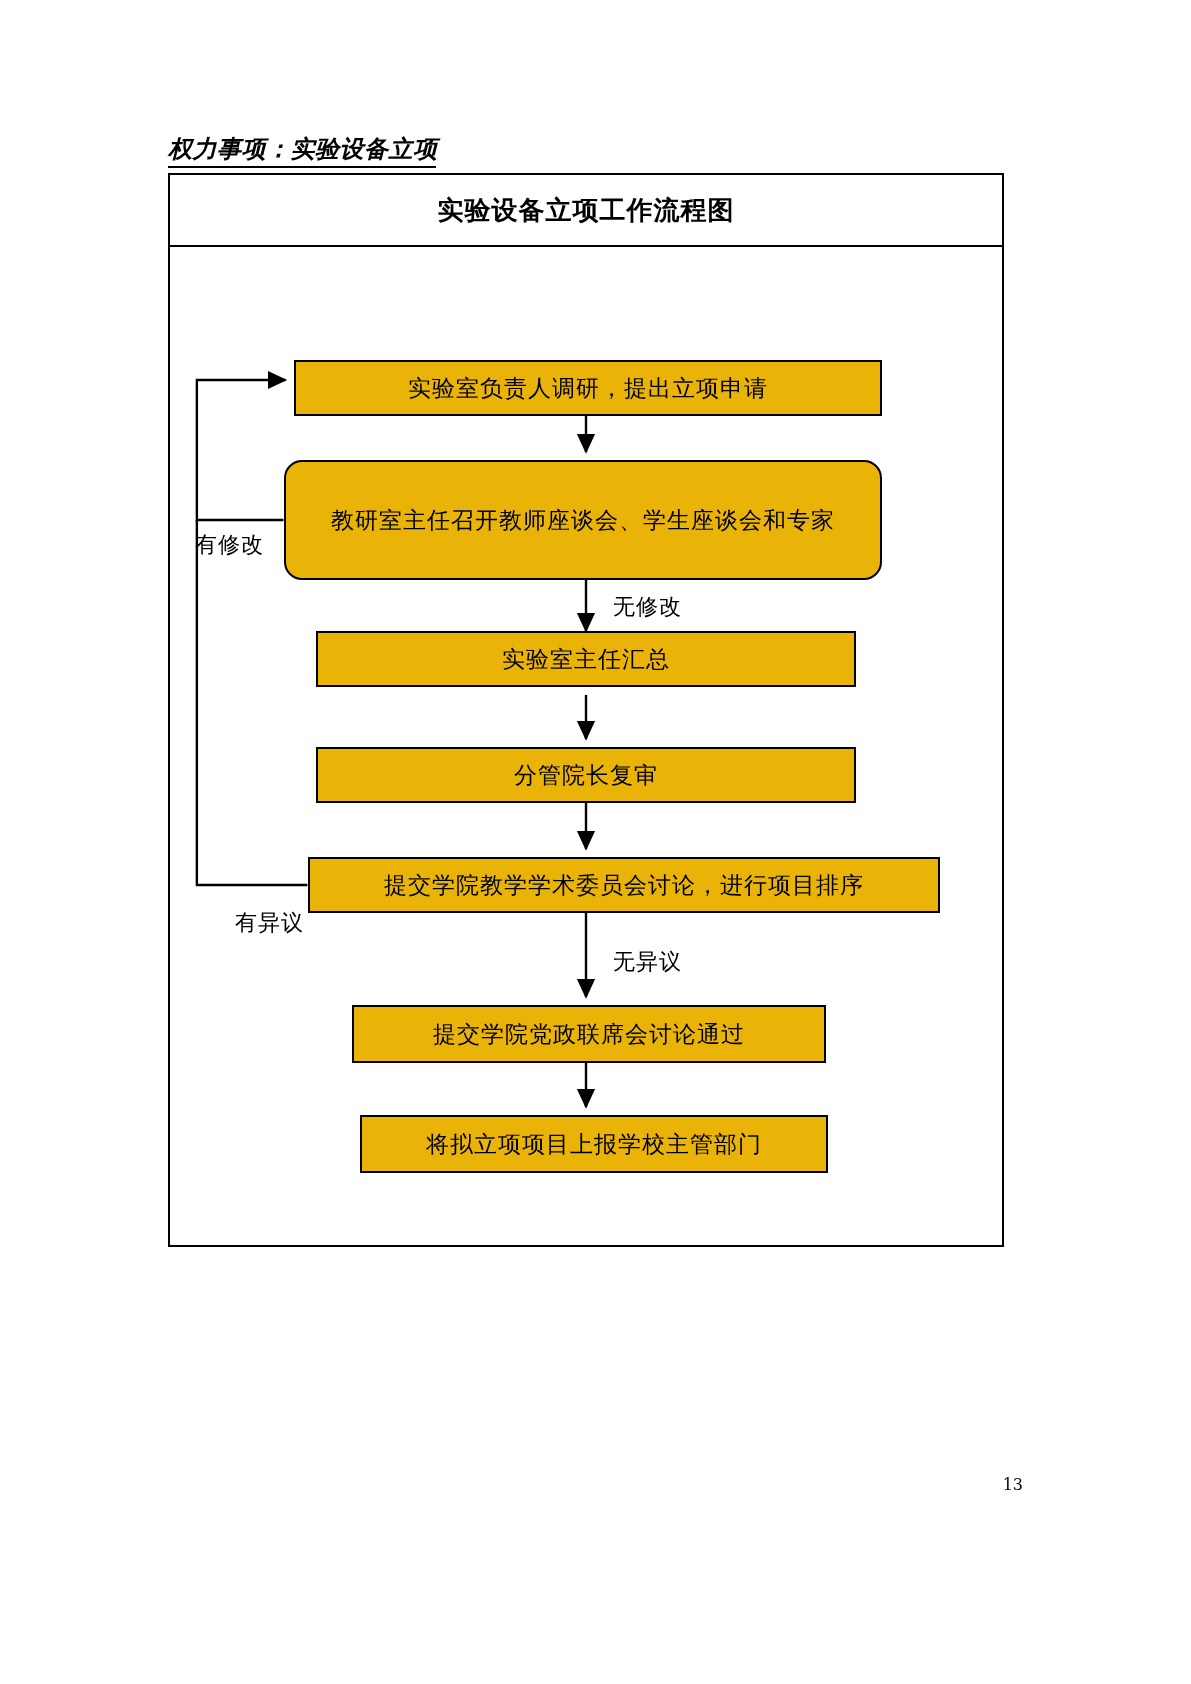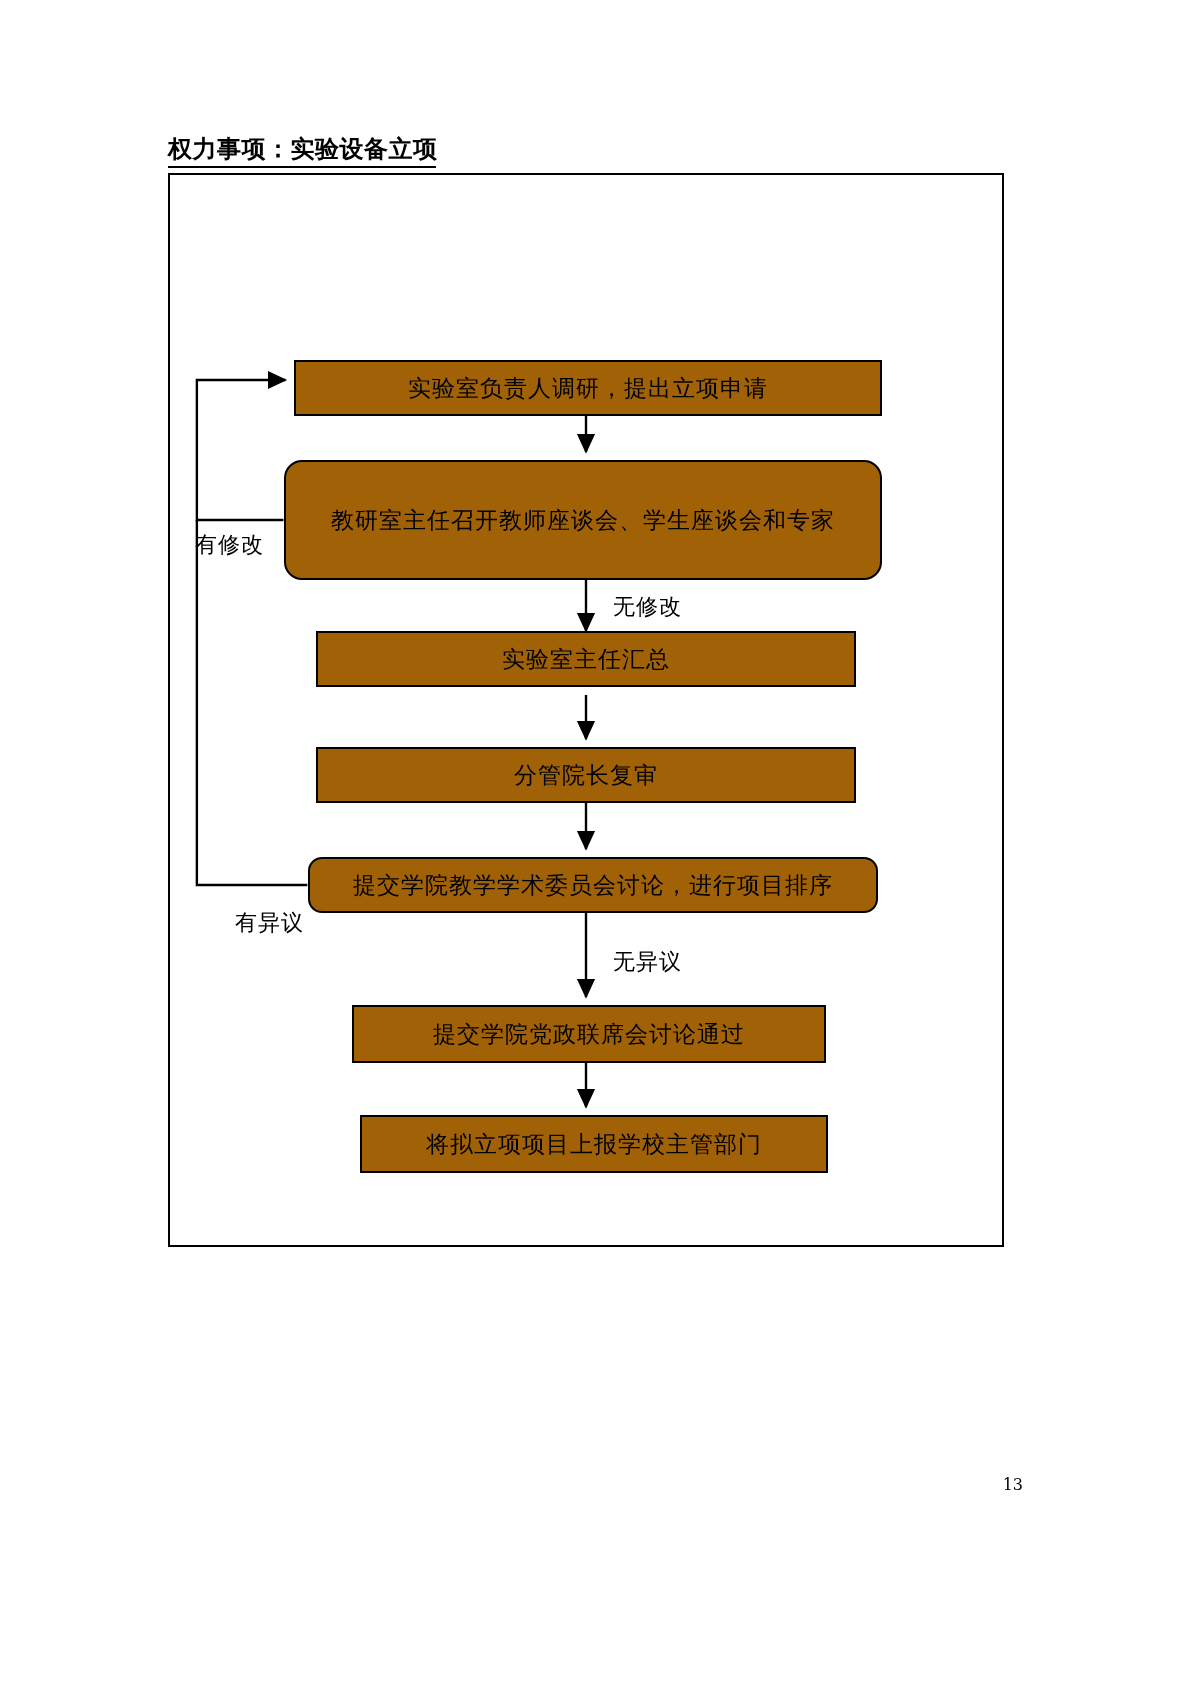--- a/index.html
+++ b/index.html
@@ -19,20 +19,21 @@
   
   #doc-heading {
     position: absolute;
     left: 168px;
     top: 133px;
     font-family: "DejaVu Sans", "Liberation Sans", sans-serif;
     font-weight: bold;
     font-size: 24px;
     letter-spacing: 0.5px;
     white-space: nowrap;
+    font-style: italic;
   }
   #heading-rule {
     position: absolute;
     left: 168px;
     top: 166px;
     width: 268px;
     height: 2px;
     background: #000;
   }
 
@@ -70,38 +71,38 @@
     top: 72px;
     width: 100%;
     height: 1000px;
   }
 
   
   .node {
     position: absolute;
     box-sizing: border-box;
     border: 2px solid #000;
-    background: #a16207;
+    background: #eab308;
     display: flex;
     flex-direction: column;
     align-items: center;
     justify-content: center;
     text-align: center;
     font-family: "DejaVu Serif", "Liberation Serif", serif;
     font-size: 23px;
     line-height: 1.75;
     letter-spacing: 1px;
     white-space: nowrap;
   }
 
   #node-1 { left: 124px; top: 113px;  width: 588px; height: 56px; }
   #node-2 { left: 114px; top: 213px;  width: 598px; height: 120px; border-radius: 18px; }
   #node-3 { left: 146px; top: 384px;  width: 540px; height: 56px; }
   #node-4 { left: 146px; top: 500px;  width: 540px; height: 56px; }
-  #node-5 { left: 138px; top: 610px;  width: 570px; height: 56px; border-radius: 14px; }
+  #node-5 { left: 138px; top: 610px;  width: 632px; height: 56px; }
   #node-6 { left: 182px; top: 758px;  width: 474px; height: 58px; }
   #node-7 { left: 190px; top: 868px;  width: 468px; height: 58px; }
 
   
   .edge-label {
     position: absolute;
     font-family: "DejaVu Serif", "Liberation Serif", serif;
     font-size: 22px;
     letter-spacing: 1px;
     white-space: nowrap;
@@ -131,20 +132,21 @@
   }
 </style>
 </head>
 <body>
 
 <div id="doc-heading">权力事项：实验设备立项</div>
 <div id="heading-rule"></div>
 
 <div id="flow-frame">
 
+  <div id="frame-title">实验设备立项工作流程图</div>
 
   <div id="diagram">
 
     <svg id="connectors" viewBox="0 0 836 1000" preserveAspectRatio="none">
       <defs>
         <marker id="arrowhead" markerWidth="9" markerHeight="9" refX="7.5" refY="4.5" orient="auto" markerUnits="strokeWidth">
           <path d="M0,0.7 L8.2,4.5 L0,8.3 z" fill="#000"></path>
         </marker>
       </defs>
 

